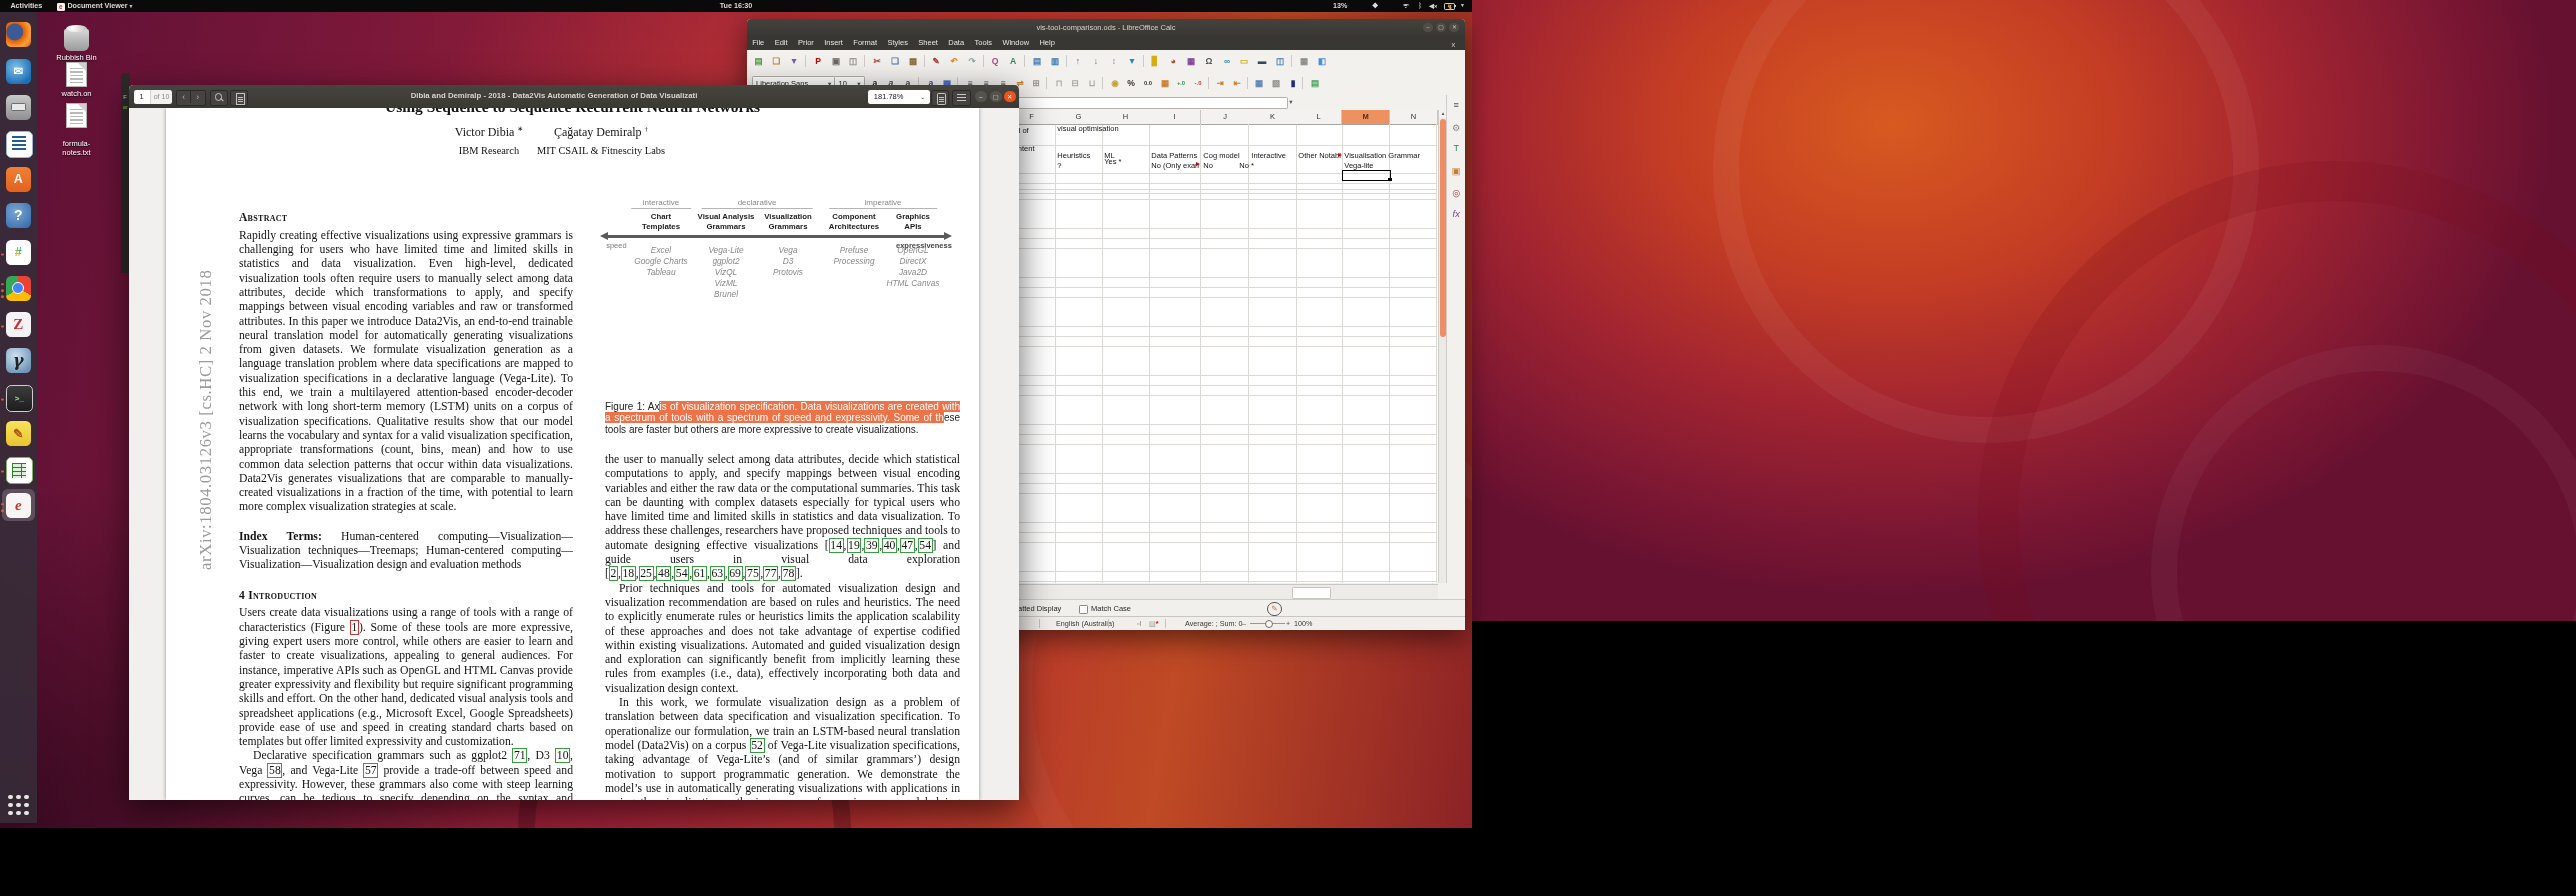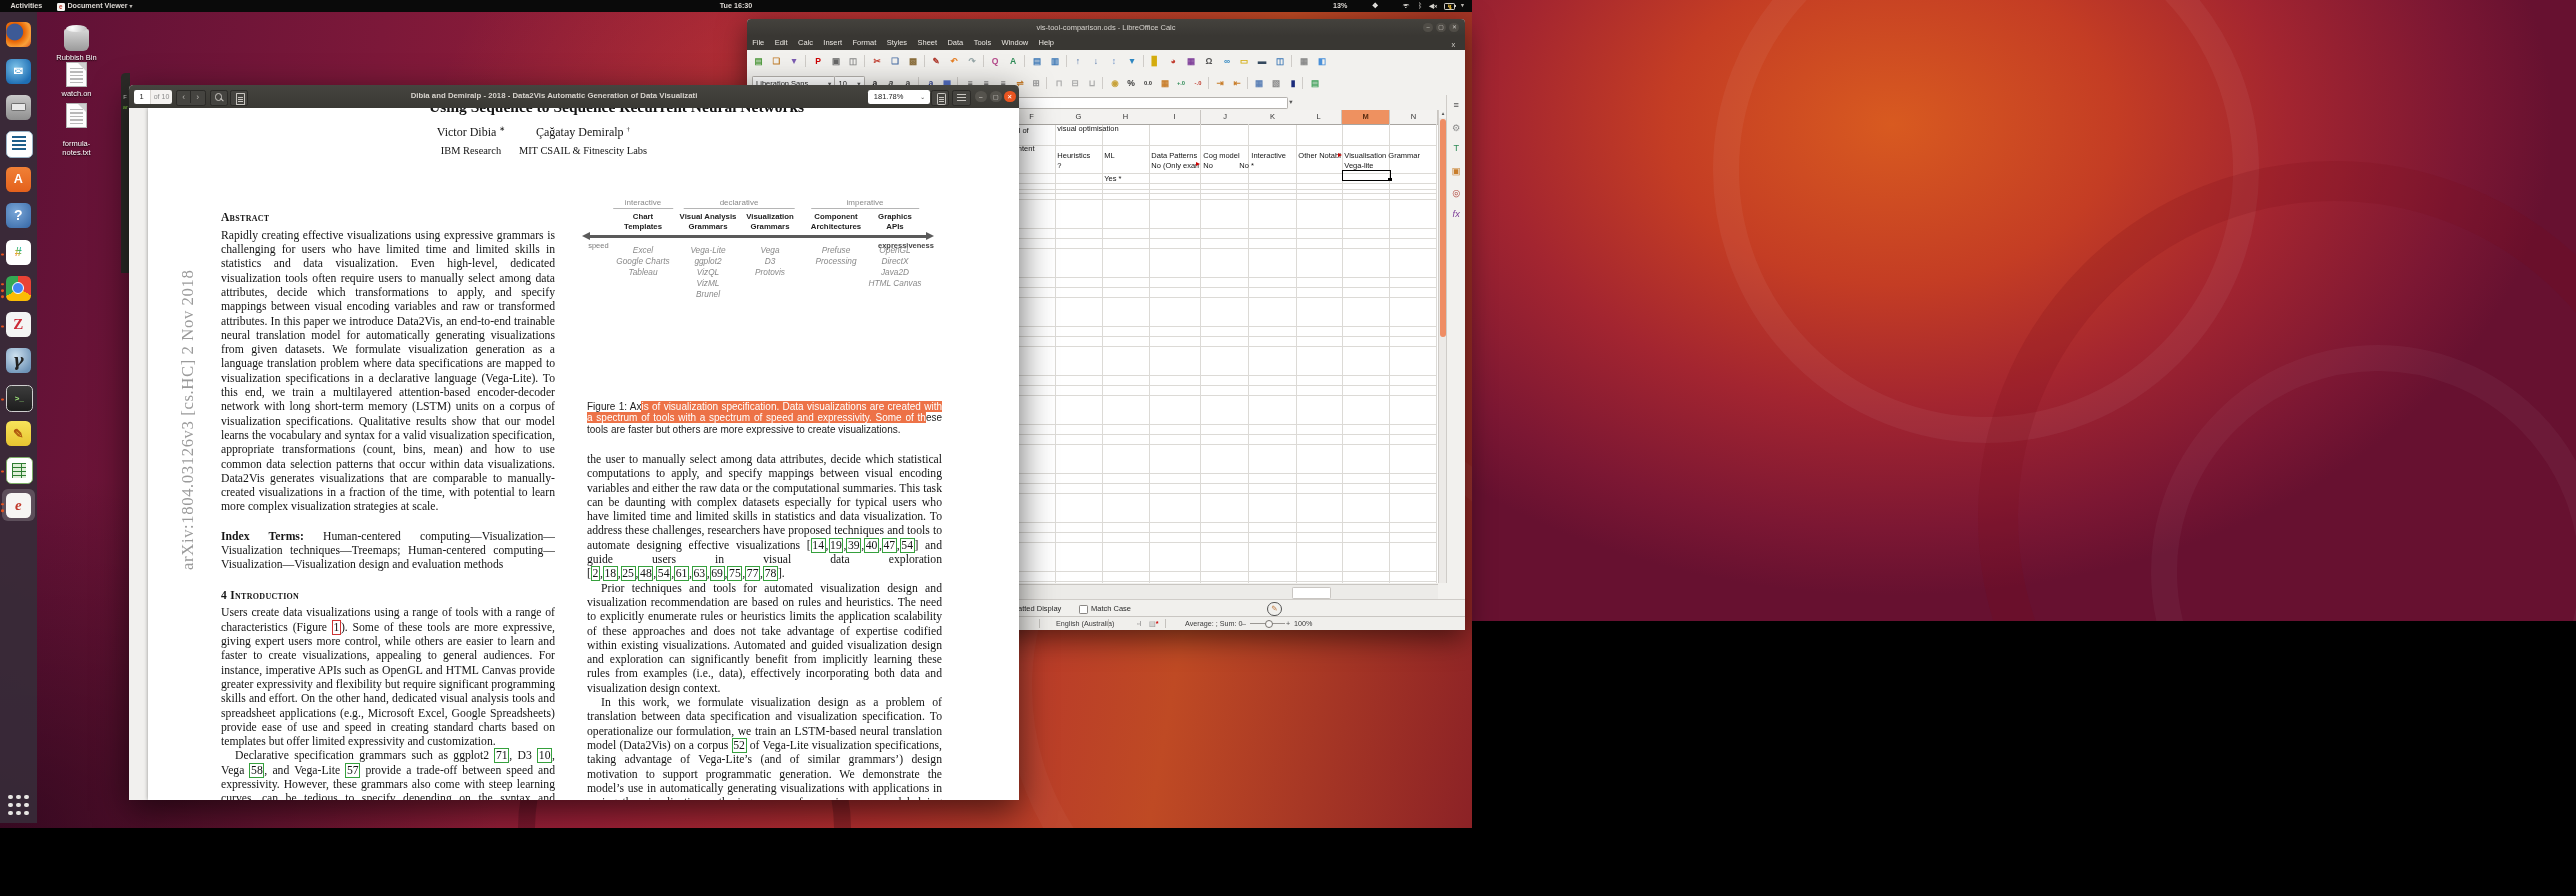--- a/index.html
+++ b/index.html
@@ -163,21 +163,21 @@
   .mag::after{content:"";position:absolute;left:4.6px;top:4.6px;width:3.5px;height:1.2px;background:#c8c5c0;transform:rotate(45deg);}
   .noteic{position:absolute;left:4.6px;top:2.9px;width:5.8px;height:7.5px;border:0.9px solid #c8c5c0;border-radius:0.6px;
      background:repeating-linear-gradient(transparent 0 1.2px,#c8c5c0 1.2px 2px) content-box;padding:1.2px 0.6px;}
   #pdf-title{position:absolute;left:115px;right:155px;top:6.3px;text-align:center;color:#d8d4ce;font-size:7.8px;font-weight:bold;
      white-space:nowrap;overflow:hidden;}
   #zoom-box{position:absolute;left:739px;top:4.6px;width:56px;height:14px;background:#fff;border-radius:2.3px;
      font-size:7.5px;color:#222;line-height:14px;padding-left:5.8px;}
   #zoom-box .ca{position:absolute;right:4.6px;color:#555;font-size:5.8px;}
   .burger i{position:absolute;left:4px;width:9.2px;height:1.2px;background:#c8c5c0;}
   #pdf-docarea{position:absolute;left:0;top:23px;width:100%;height:692px;background:#f1f0ee;overflow:hidden;}
-  #page{position:absolute;left:19px;top:0;width:937px;height:692px;background:#fff;
+  #page{position:absolute;left:37px;top:0;width:813px;height:692px;background:#fff;
      box-shadow:0 0 4px rgba(0,0,0,.4);overflow:hidden;
      font-family:"Liberation Serif",serif;color:#141414;}
 
   
   #paper-title-clip{position:absolute;left:0;top:-9.8px;width:100%;text-align:center;
      font-size:15.5px;font-weight:bold;white-space:nowrap;}
   .author-block{position:absolute;text-align:center;transform:translateX(-50%);}
   .author-name{font-size:12px;}
   .author-affil{font-size:10.4px;margin-top:5.2px;}
   sup.mark{font-size:7px;}
@@ -244,21 +244,21 @@
 
 <div class="abs" id="calc">
   <div id="calc-titlebar">
     <div id="calc-title">vis-tool-comparison.ods - LibreOffice Calc</div>
     <span class="winbtn" style="right:32px;">–</span>
     <span class="winbtn" style="right:19px;">▢</span>
     <span class="winbtn" style="right:5.8px;">✕</span>
   </div>
   <div id="calc-menubar">
     <span id="calc-doc-close">x</span>
-  <span>File</span><span>Edit</span><span>Calc</span><span>Insert</span><span>Format</span><span>Styles</span><span>Sheet</span><span>Data</span><span>Tools</span><span>Window</span><span>Help</span></div>
+  <span>File</span><span>Edit</span><span>Prior</span><span>Insert</span><span>Format</span><span>Styles</span><span>Sheet</span><span>Data</span><span>Tools</span><span>Window</span><span>Help</span></div>
   <div id="calc-stdbar">
       <span class="tbi" style="left: 4.6px; color: rgb(78, 154, 60);">▤</span>
       <span class="tbi" style="left: 22.4px; color: rgb(193, 125, 42);">❏</span>
       <span class="tbi" style="left: 40px; color: rgb(122, 90, 176);">▼</span>
       <span class="tbsep" style="left: 58px;"></span>
       <span class="tbi" style="left: 64px; color: rgb(204, 0, 0);">P</span>
       <span class="tbi" style="left: 82px; color: rgb(102, 102, 102);">▣</span>
       <span class="tbi" style="left: 99px; color: rgb(136, 136, 136);">◫</span>
       <span class="tbsep" style="left: 117px;"></span>
       <span class="tbi" style="left: 123px; color: rgb(192, 57, 43);">✂</span>
@@ -366,21 +366,21 @@
       <div class="cell" style="left: 308px; top: 14px;">visual optimisation</div>
       <div class="cell" style="left: 261px; top: 16px; line-height: 9.2px;">del of<br>r<br>x/intent</div>
       <div class="cell" style="left: 308px; top: 41px;">Heuristics</div>
       <div class="cell" style="left: 355px; top: 41px;">ML</div>
       <div class="cell" style="left: 402px; top: 41px;">Data Patterns</div>
       <div class="cell" style="left: 454px; top: 41px;">Cog model</div>
       <div class="cell" style="left: 502px; top: 41px;">Interactive</div>
       <div class="cell" style="left: 549px; top: 41px; width: 43px; overflow: hidden;">Other Notable</div>
       <div class="cell" style="left: 595px; top: 41px;">Visualisation Grammar</div>
       <div class="cell" style="left: 308px; top: 51px;">?</div>
-      <div class="cell" style="left: 355px; top: 64px;">Yes *</div>
+      <div class="cell" style="left: 355px; top: 47px;">Yes *</div>
       <div class="cell" style="left: 402px; top: 51px; width: 48px; overflow: hidden;">No (Only exam</div>
       <div class="cell" style="left: 454px; top: 51px;">No</div>
       <div class="cell" style="left: 476px; top: 51px; margin-left: 14px;">No *</div>
       <div class="cell" style="left: 595px; top: 51px;">Vega-lite</div>
       <div class="ovf" style="left: 591px; top: 43px;"></div>
       <div class="ovf" style="left: 449px; top: 52px;"></div>
       <div id="sel-cell" style="left: 595px; top: 60px; width: 47px; height: 8.6px;"></div>
     </div>
   <div id="vscroll">
     <span class="arr">▲</span>

